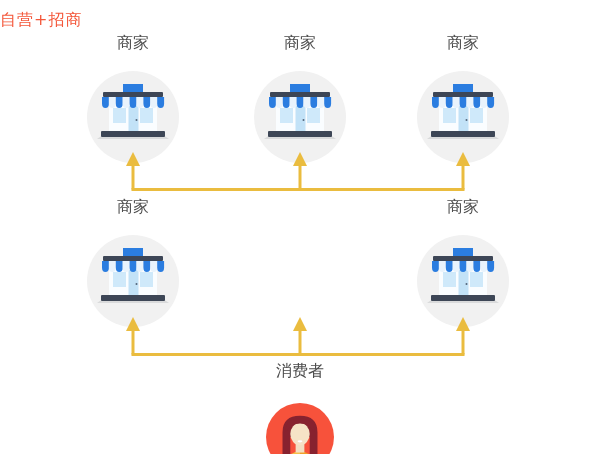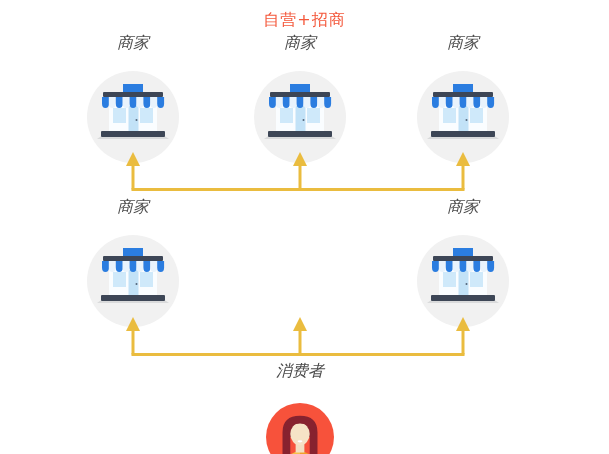--- a/index.html
+++ b/index.html
@@ -1,24 +1,24 @@
 <!DOCTYPE html>
 <html><head>
 <meta charset="utf-8">
 <style>
   html,body{margin:0;padding:0;background:#ffffff;}
   .canvas{
     position:relative;width:609px;height:454px;background:#ffffff;overflow:hidden;
     font-family:"DejaVu Sans","Liberation Sans",sans-serif;
   }
   .diagram-title{
-    position:absolute;left:0;top:10px;width:609px;text-align:center;
+    position:absolute;left:0;top:10px;width:609px;
     font-size:16px;font-weight:500;color:#f4573a;letter-spacing:1px;
   }
-  .node{position:absolute;width:92px;display:flex;flex-direction:column;align-items:center;gap:19px;font-style:italic;}
+  .node{position:absolute;width:92px;display:flex;flex-direction:column;align-items:center;gap:19px;}
   .node-label{font-size:16px;color:#4c4c4c;line-height:19px;white-space:nowrap;}
   .circle-icon{width:92px;height:92px;display:block;}
   .consumer .circle-icon{width:68px;height:68px;margin-top:4px;}
   .connector{position:absolute;left:0;width:609px;height:42px;}
   
   .col-left{left:87px;}   .col-center{left:254px;}   .col-right{left:417px;}
   .row-top{top:33px;}     .row-mid{top:197px;}       .row-consumer{top:361px;}
 </style>
 </head>
 <body>

